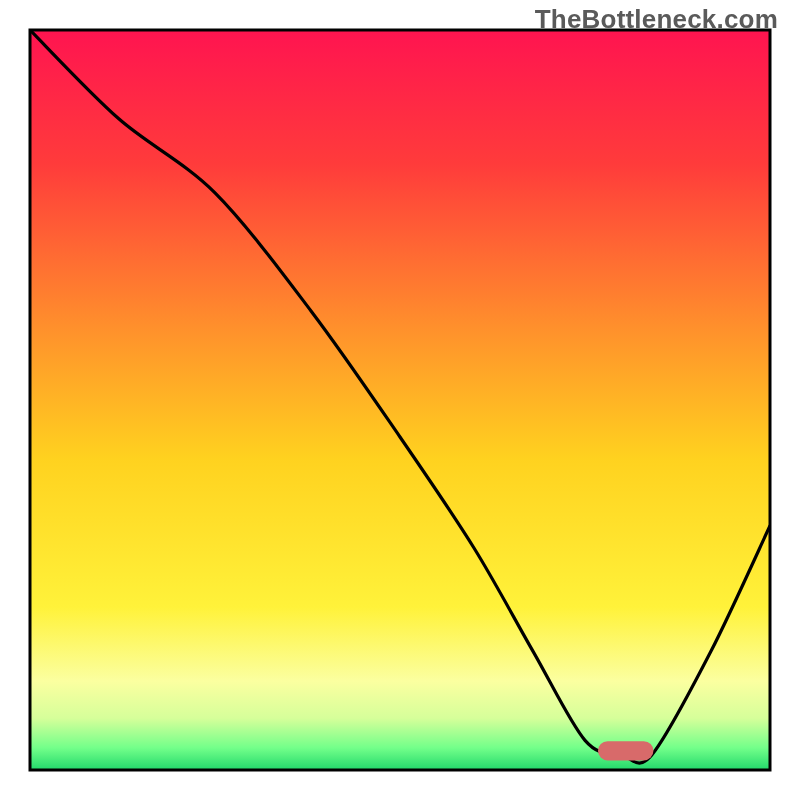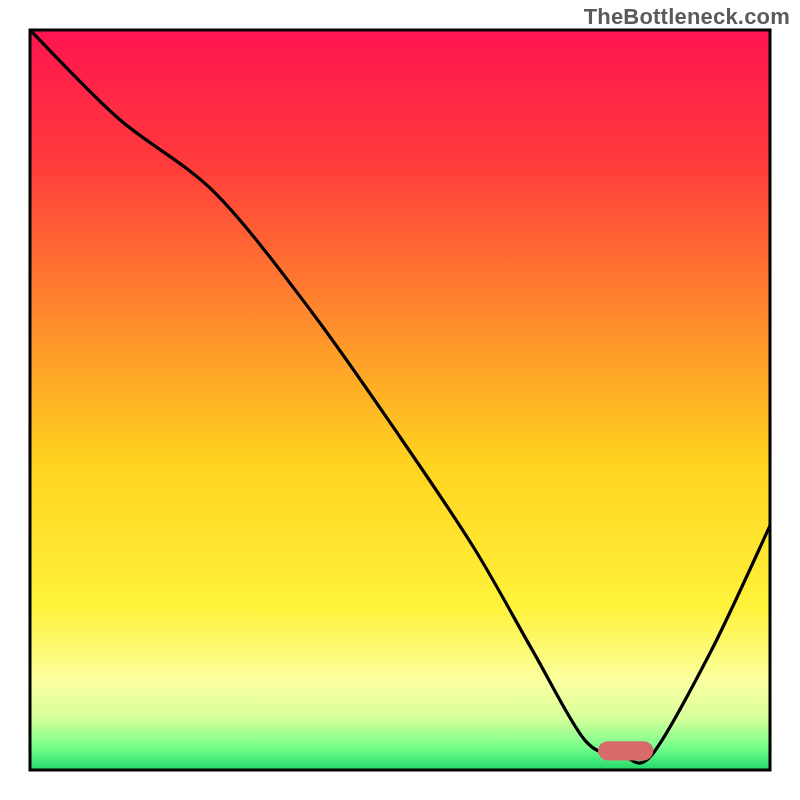--- a/index.html
+++ b/index.html
@@ -12,22 +12,22 @@
     font-family: Arial, Helvetica, sans-serif;
   }
   .stage {
     position: relative;
     width: 800px;
     height: 800px;
   }
   .watermark {
     position: absolute;
     top: 4px;
-    right: 10px;
-    font-size: 22px;
+    right: 22px;
+    font-size: 26px;
     font-weight: 600;
     color: #5a5a5a;
     letter-spacing: 0.2px;
   }
   svg {
     position: absolute;
     top: 0;
     left: 0;
   }
 </style>

